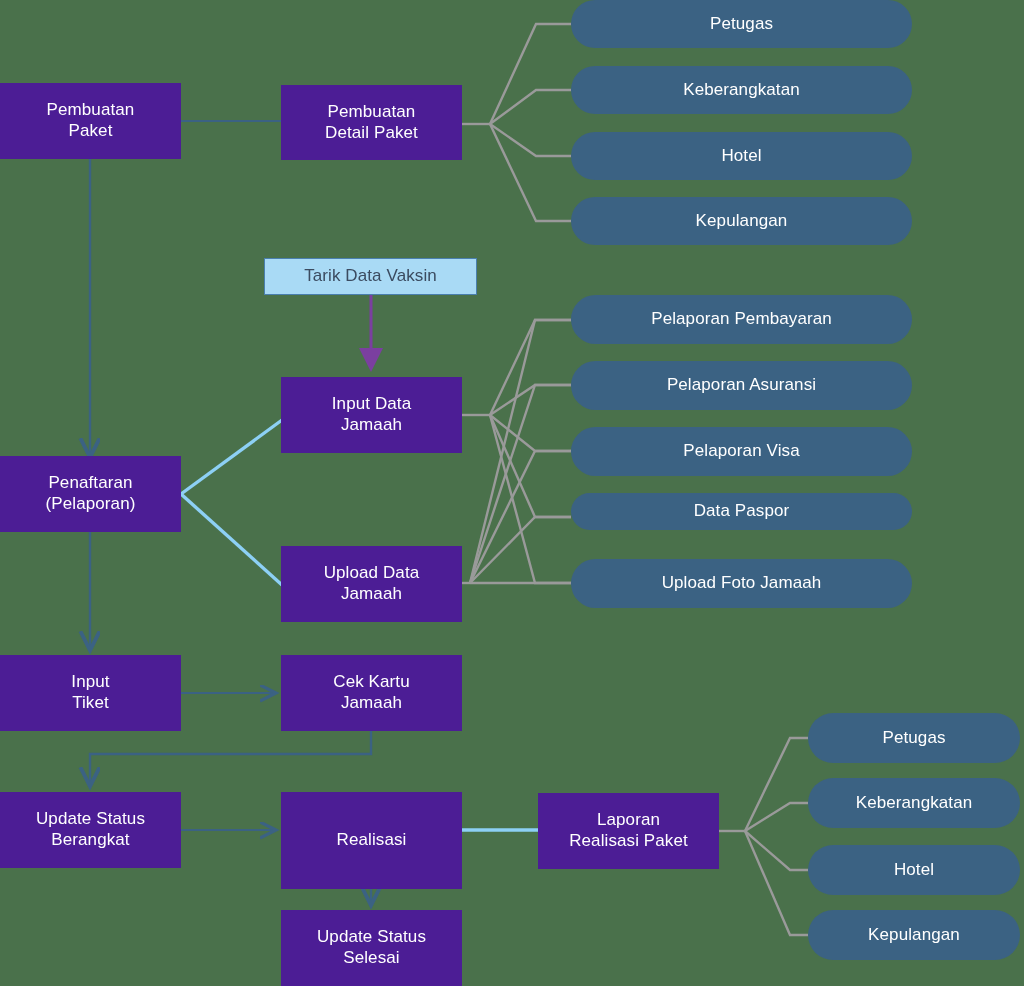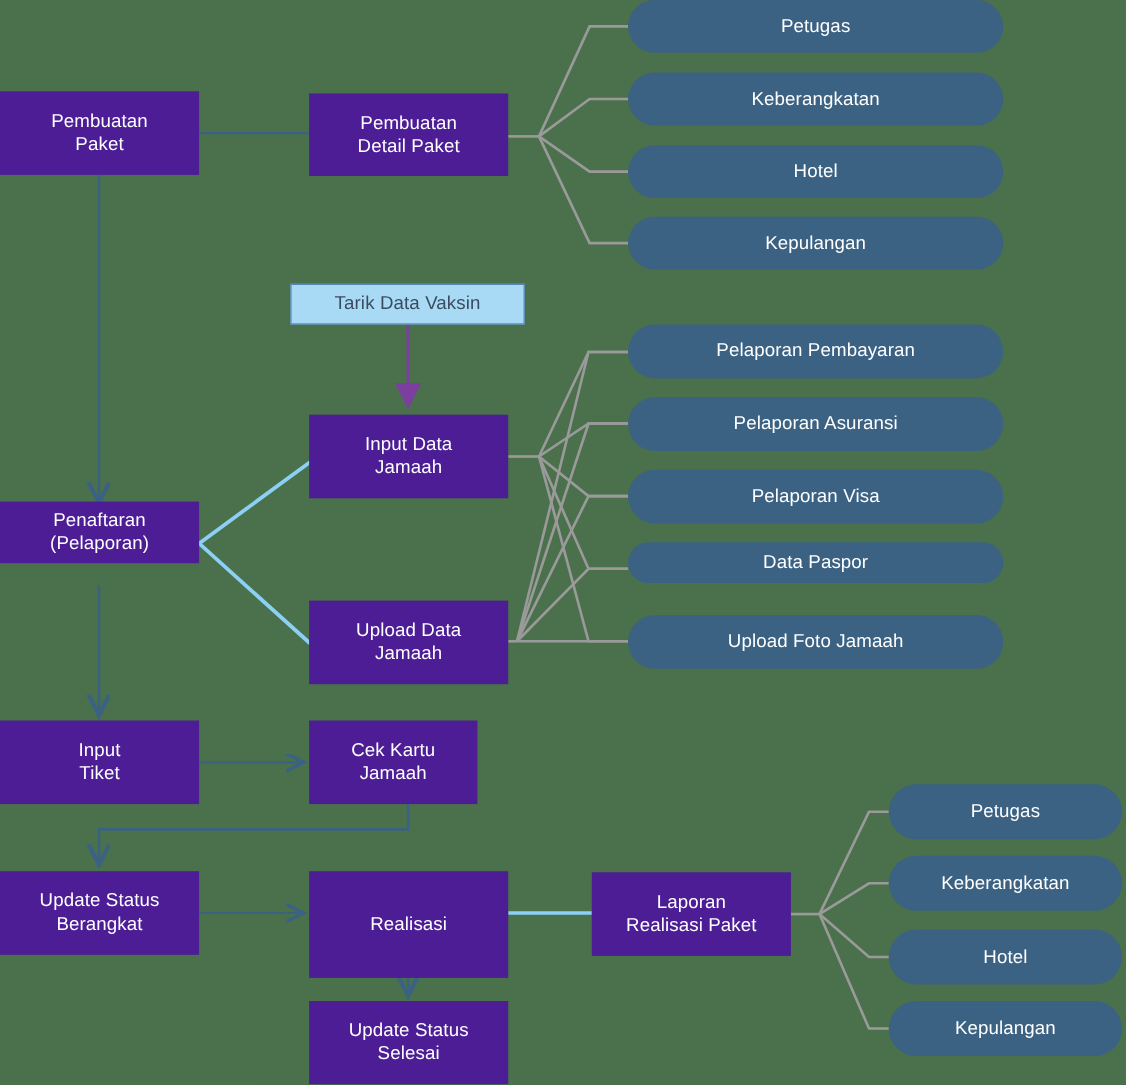--- a/index.html
+++ b/index.html
@@ -153,40 +153,40 @@
 
   <div class="node pill" style="left:571px; top:132px; width:341px; height:48px;">Hotel</div>
 
   <div class="node pill" style="left:571px; top:197px; width:341px; height:48px;">Kepulangan</div>
 
   <div class="node vaksin" style="left:264px; top:258px; width:213px; height:37px;">Tarik Data Vaksin</div>
 
   <div class="node rect" style="left:281px; top:377px; width:181px; height:76px;">Input Data
 Jamaah</div>
 
-  <div class="node rect" style="left:0px; top:456px; width:181px; height:56px;">Penaftaran
+  <div class="node rect" style="left:0px; top:456px; width:181px; height:76px;">Penaftaran
 (Pelaporan)</div>
 
   <div class="node rect" style="left:281px; top:546px; width:181px; height:76px;">Upload Data
 Jamaah</div>
 
   <div class="node pill" style="left:571px; top:295px; width:341px; height:49px;">Pelaporan Pembayaran</div>
 
   <div class="node pill" style="left:571px; top:361px; width:341px; height:49px;text-align:right;">Pelaporan Asuransi</div>
 
   <div class="node pill" style="left:571px; top:427px; width:341px; height:49px;">Pelaporan Visa</div>
 
   <div class="node pill" style="left:571px; top:493px; width:341px; height:37px;">Data Paspor</div>
 
   <div class="node pill" style="left:571px; top:559px; width:341px; height:49px;">Upload Foto Jamaah</div>
 
   <div class="node rect" style="left:0px; top:655px; width:181px; height:76px;">Input
 Tiket</div>
 
-  <div class="node rect" style="left:281px; top:655px; width:153px; height:76px;">Cek Kartu
+  <div class="node rect" style="left:281px; top:655px; width:181px; height:76px;">Cek Kartu
 Jamaah</div>
 
   <div class="node rect" style="left:0px; top:792px; width:181px; height:76px;">Update Status
 Berangkat</div>
 
   <div class="node rect" style="left:281px; top:792px; width:181px; height:97px;">Realisasi</div>
 
   <div class="node rect" style="left:281px; top:910px; width:181px; height:76px;">Update Status
 Selesai</div>
 

